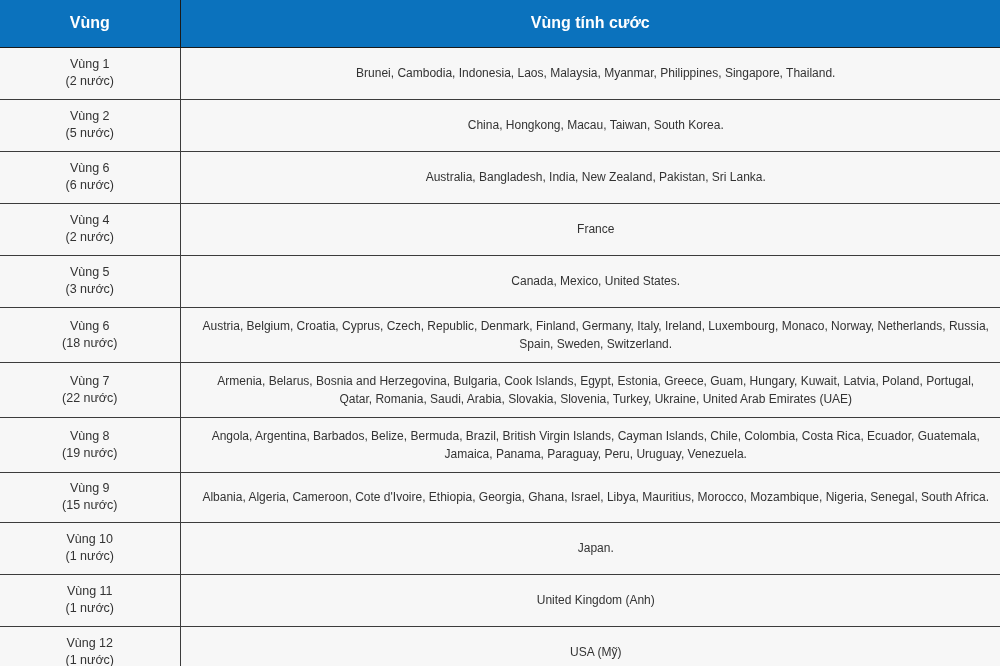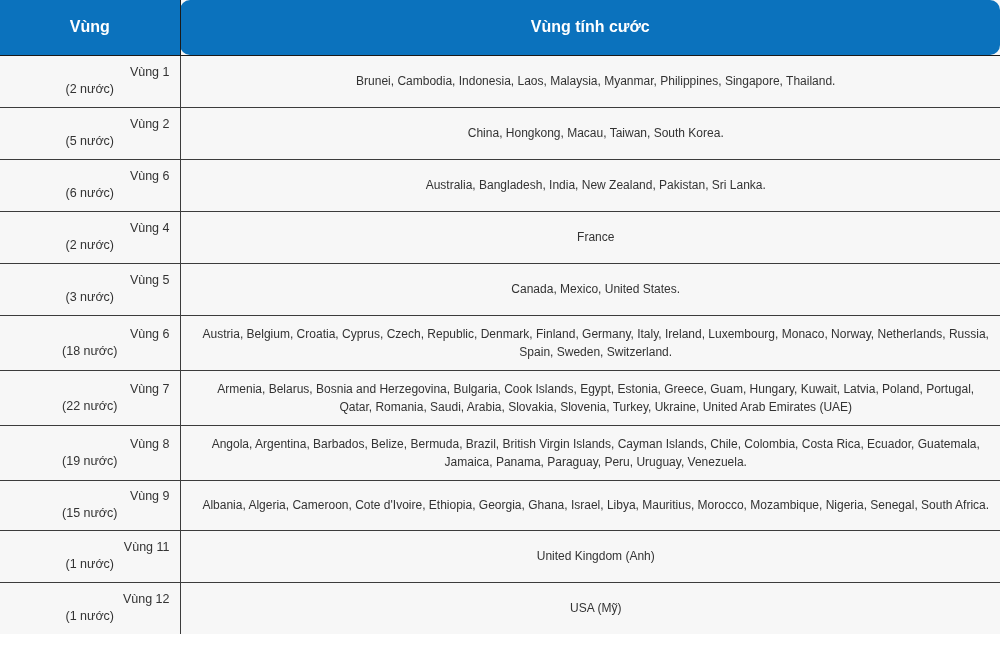--- a/index.html
+++ b/index.html
@@ -27,29 +27,28 @@
   .zone-table col.col-countries { width: 820px; }
 
   
   .zone-table thead th {
     background: #0b72bd;
     color: #ffffff;
     font-size: 16px;
     font-weight: bold;
     text-align: center;
     vertical-align: middle;
-    height: 55px;
+    height: 47px;
     padding: 0 6px;
     border-right: 1px solid #1a1a1a;
     border-bottom: 1px solid #1a1a1a;
     box-sizing: border-box;
   }
   .zone-table thead th:last-child {
     border-right: none;
-    border-radius: 10px;
   }
 
   
   .zone-table tbody td {
     background: #f7f7f7;
     border-top: 1px solid #3c3c3c;
     border-right: 1px solid #3c3c3c;
     padding: 6px 10px;
     vertical-align: middle;
     text-align: center;
@@ -62,21 +61,21 @@
     border-right: none;
     padding-left: 21px;
   }
 
   .cell-zone {
     font-size: 12.5px;
     line-height: 17px;
     color: #333333;
     white-space: nowrap;
   }
-  .cell-zone .zone-name { display: block; text-align: right; }
+  .cell-zone .zone-name { display: block; }
   .cell-zone .zone-count { display: block; }
 
   .cell-countries {
     font-size: 12px;
     line-height: 18px;
     color: #333333;
     text-align: center;
     white-space: pre-wrap;
   }
 
@@ -159,20 +158,27 @@
       </tr>
       <tr data-rowsize="m">
         <td class="cell-zone">
           <span class="zone-name">Vùng 9</span>
           <span class="zone-count">(15 nước)</span>
         </td>
         <td class="cell-countries">Albania, Algeria, Cameroon, Cote d'Ivoire, Ethiopia, Georgia, Ghana, Israel, Libya, Mauritius, Morocco, Mozambique, Nigeria, Senegal, South Africa.</td>
       </tr>
       <tr data-rowsize="s">
         <td class="cell-zone">
+          <span class="zone-name">Vùng 10</span>
+          <span class="zone-count">(1 nước)</span>
+        </td>
+        <td class="cell-countries">Japan.</td>
+      </tr>
+      <tr data-rowsize="s">
+        <td class="cell-zone">
           <span class="zone-name">Vùng 11</span>
           <span class="zone-count">(1 nước)</span>
         </td>
         <td class="cell-countries">United Kingdom (Anh)</td>
       </tr>
       <tr data-rowsize="s">
         <td class="cell-zone">
           <span class="zone-name">Vùng 12</span>
           <span class="zone-count">(1 nước)</span>
         </td>

